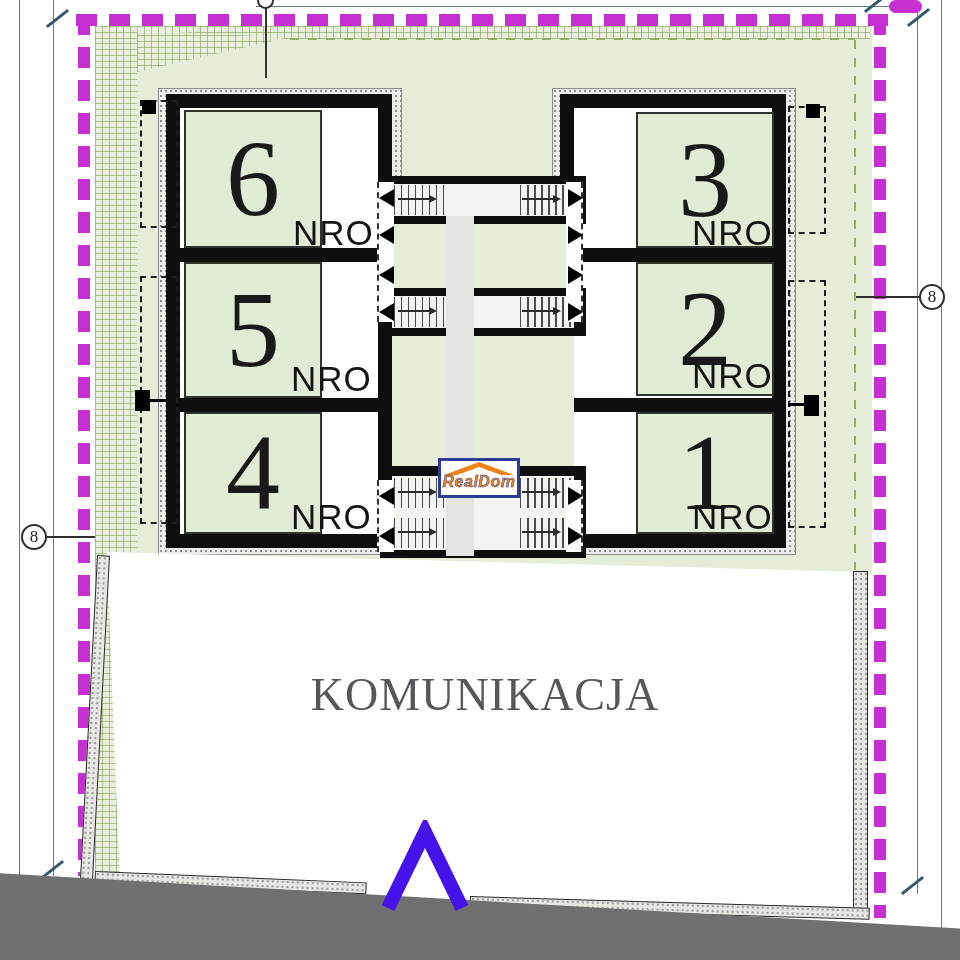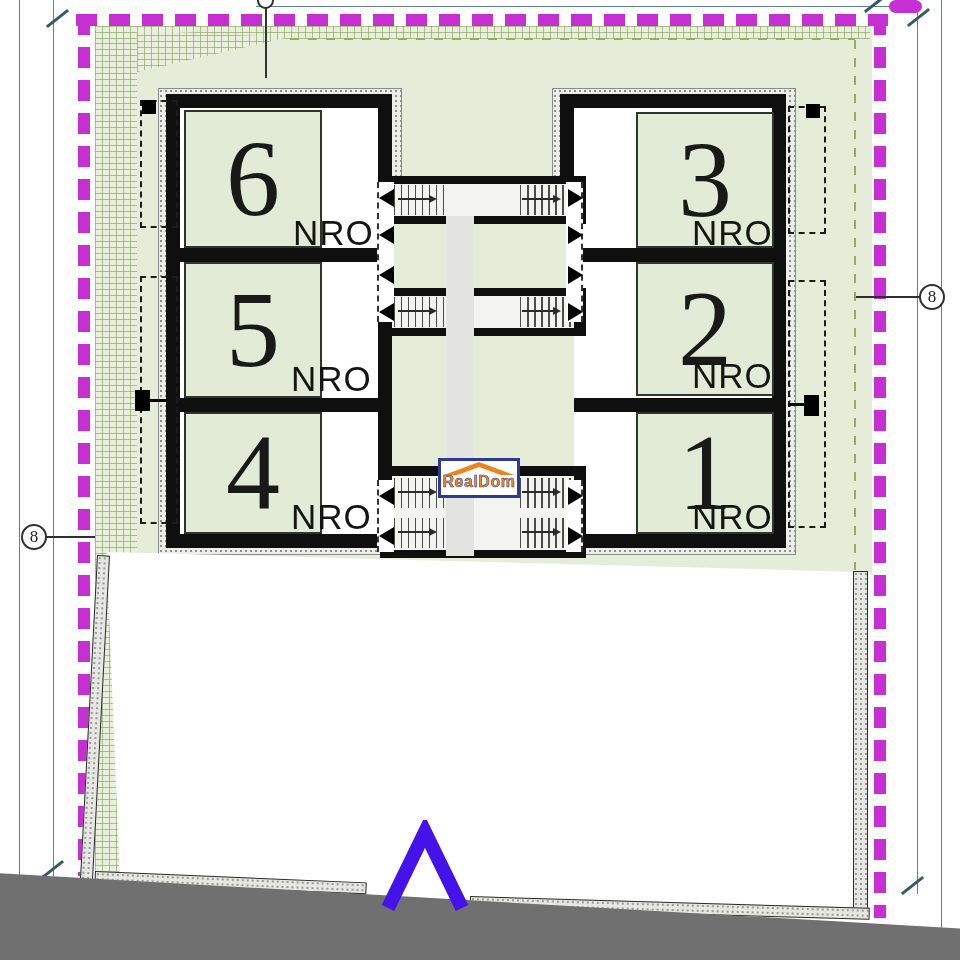--- a/index.html
+++ b/index.html
@@ -57,21 +57,21 @@
   .parking-quad{position:absolute;background:#ffffff;
     clip-path:polygon(1.5% 0.5%, 99.7% 5.9%, 99.7% 100%, 3.2% 88.5%);}
   .wallstone{position:absolute;background-color:#e6e6e2;border:1.5px solid #2a2a2a;box-sizing:border-box;
     background-image:radial-gradient(circle at 2px 2px,#9a9a9a 1px,transparent 1.2px);background-size:5px 5px;
     transform-origin:top left;}
   .road{position:absolute;background:#707070;clip-path:polygon(0 15%,100% 69%,100% 100%,0 100%);}
   .parking-label{position:absolute;text-align:center;font-family:"Liberation Serif",serif;
     font-size:46px;line-height:57px;color:#56575b;letter-spacing:1px;}
   
   .logo{position:absolute;background:#fff;border:3px solid #2c3b98;box-sizing:border-box;
-        display:flex;flex-direction:column;align-items:center;justify-content:flex-start;}
+        display:flex;flex-direction:column;align-items:center;justify-content:flex-start;font-style:italic;}
   .logo-text{font-family:"Liberation Sans",sans-serif;font-size:16px;font-weight:bold;color:#f28a1b;
     -webkit-text-stroke:.5px #2c3b98;letter-spacing:.5px;margin-top:-1px;line-height:1;}
 </style>
 </head>
 <body>
 
 <div class="canvas">
 
   <div class="dim" style="left:19px;top:0;width:1px;height:876px;"></div>
   <div class="dim" style="left:53px;top:0;width:1px;height:876px;"></div>
@@ -187,20 +187,21 @@
   <div class="bsq" style="left:804px;top:395px;width:15px;height:21px;"></div>
   <div class="stub" style="left:788px;top:403px;width:16px;"></div>
 
   <div class="parking-quad" style="left:95px;top:550px;width:777px;height:375px;"></div>
   <div class="wallstone" style="left:97px;top:555px;width:13px;height:328px;transform:rotate(3deg);"></div>
   <div class="wallstone" style="left:853px;top:571px;width:15px;height:348px;"></div>
   <div class="wallstone" style="left:95px;top:871px;width:272px;height:12px;transform:rotate(2.4deg);"></div>
   <div class="wallstone" style="left:470px;top:896px;width:400px;height:12px;transform:rotate(1.7deg);"></div>
 
   <div class="parking-label" style="left:95px;top:666px;width:780px;">
+    <div>KOMUNIKACJA</div>
   </div>
 
   <div class="road" style="left:0;top:858px;width:960px;height:102px;"></div>
 
   <svg class="abs" style="left:370px;top:820px;" width="110" height="95" viewBox="0 0 110 95">
     <polyline points="18,88 55,12 92,88" fill="none" stroke="#4513ea" stroke-width="14"></polyline>
   </svg>
 
   <div class="logo" style="left:438px;top:458px;width:82px;height:40px;">
     <svg width="70" height="13" viewBox="0 0 70 13" style="margin-top:1px;">

